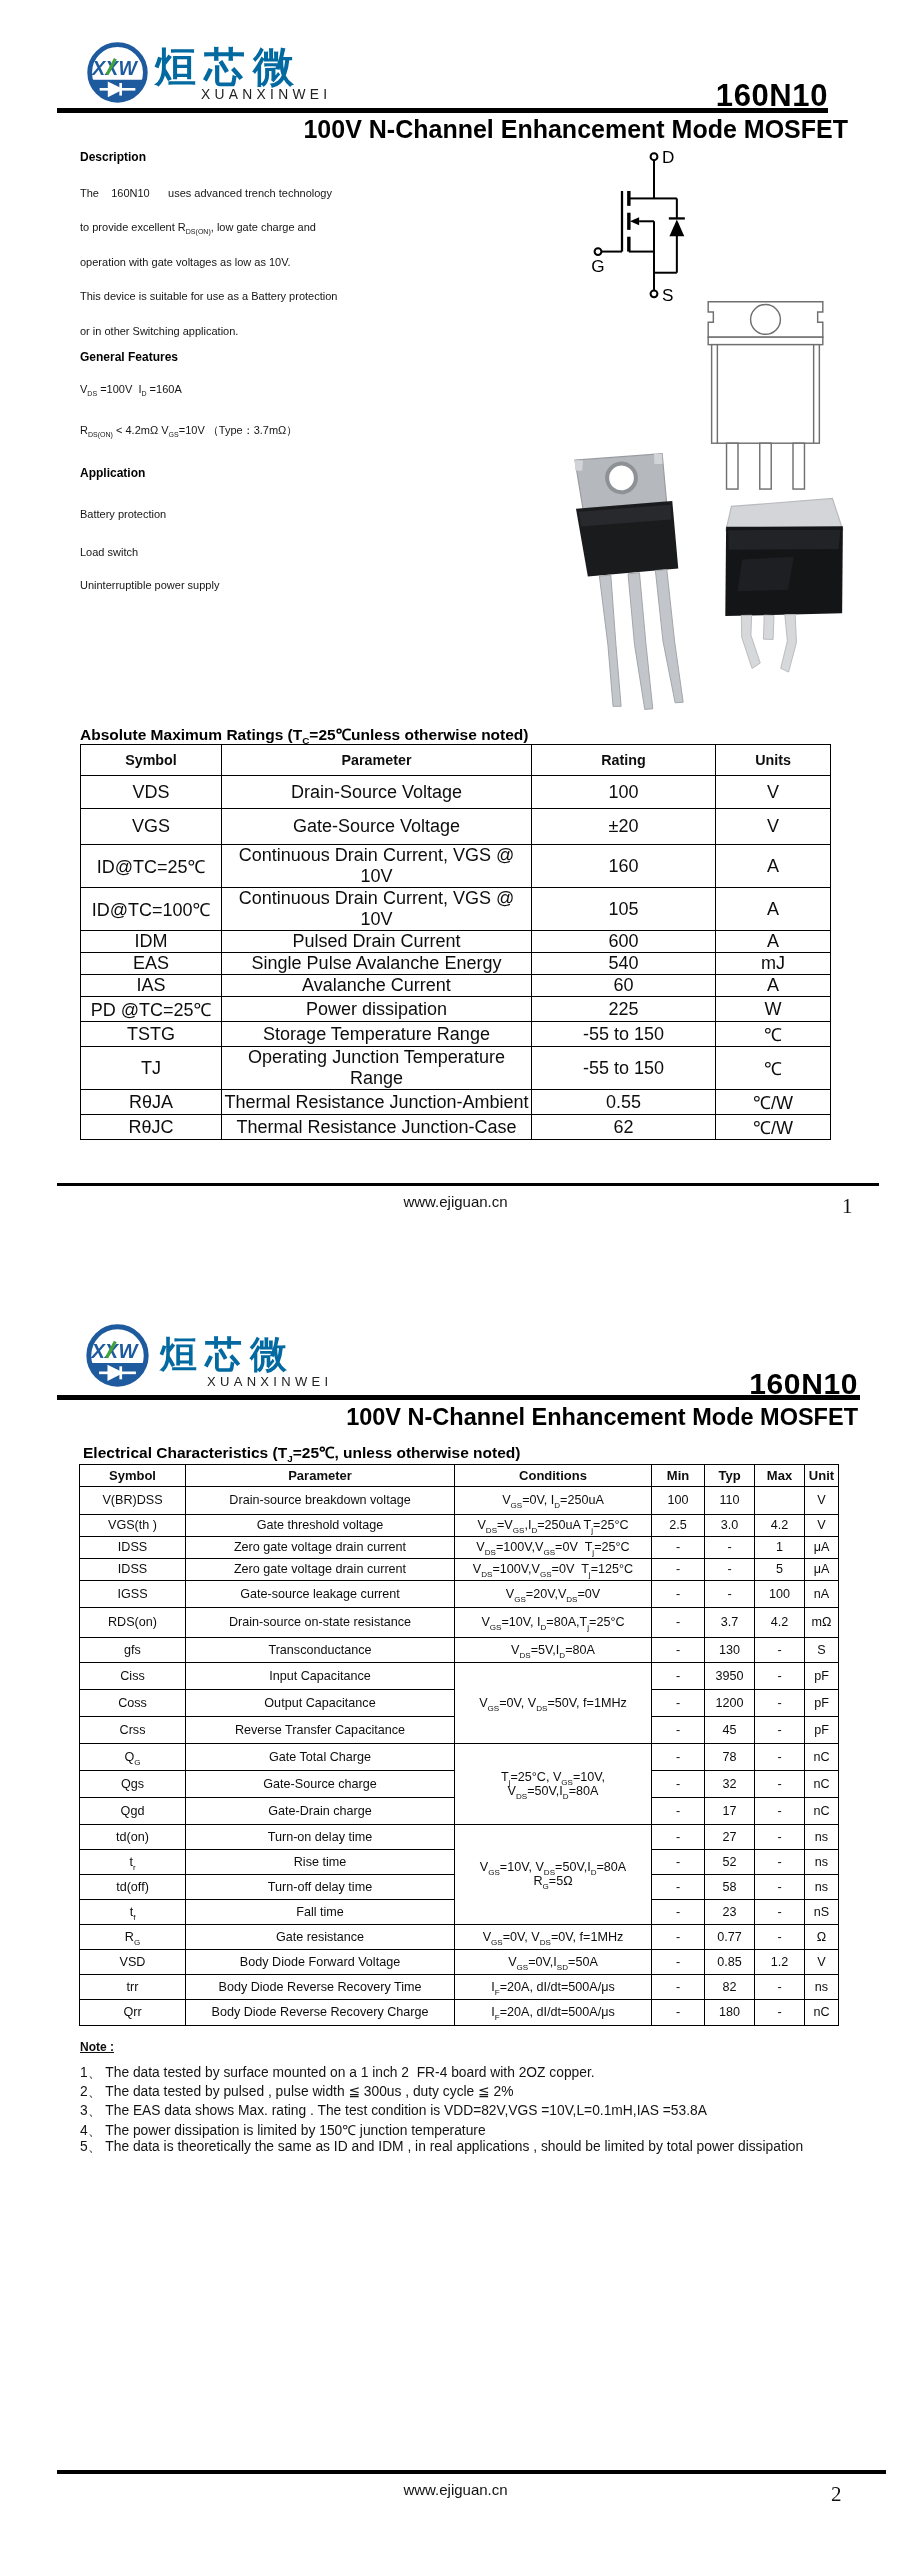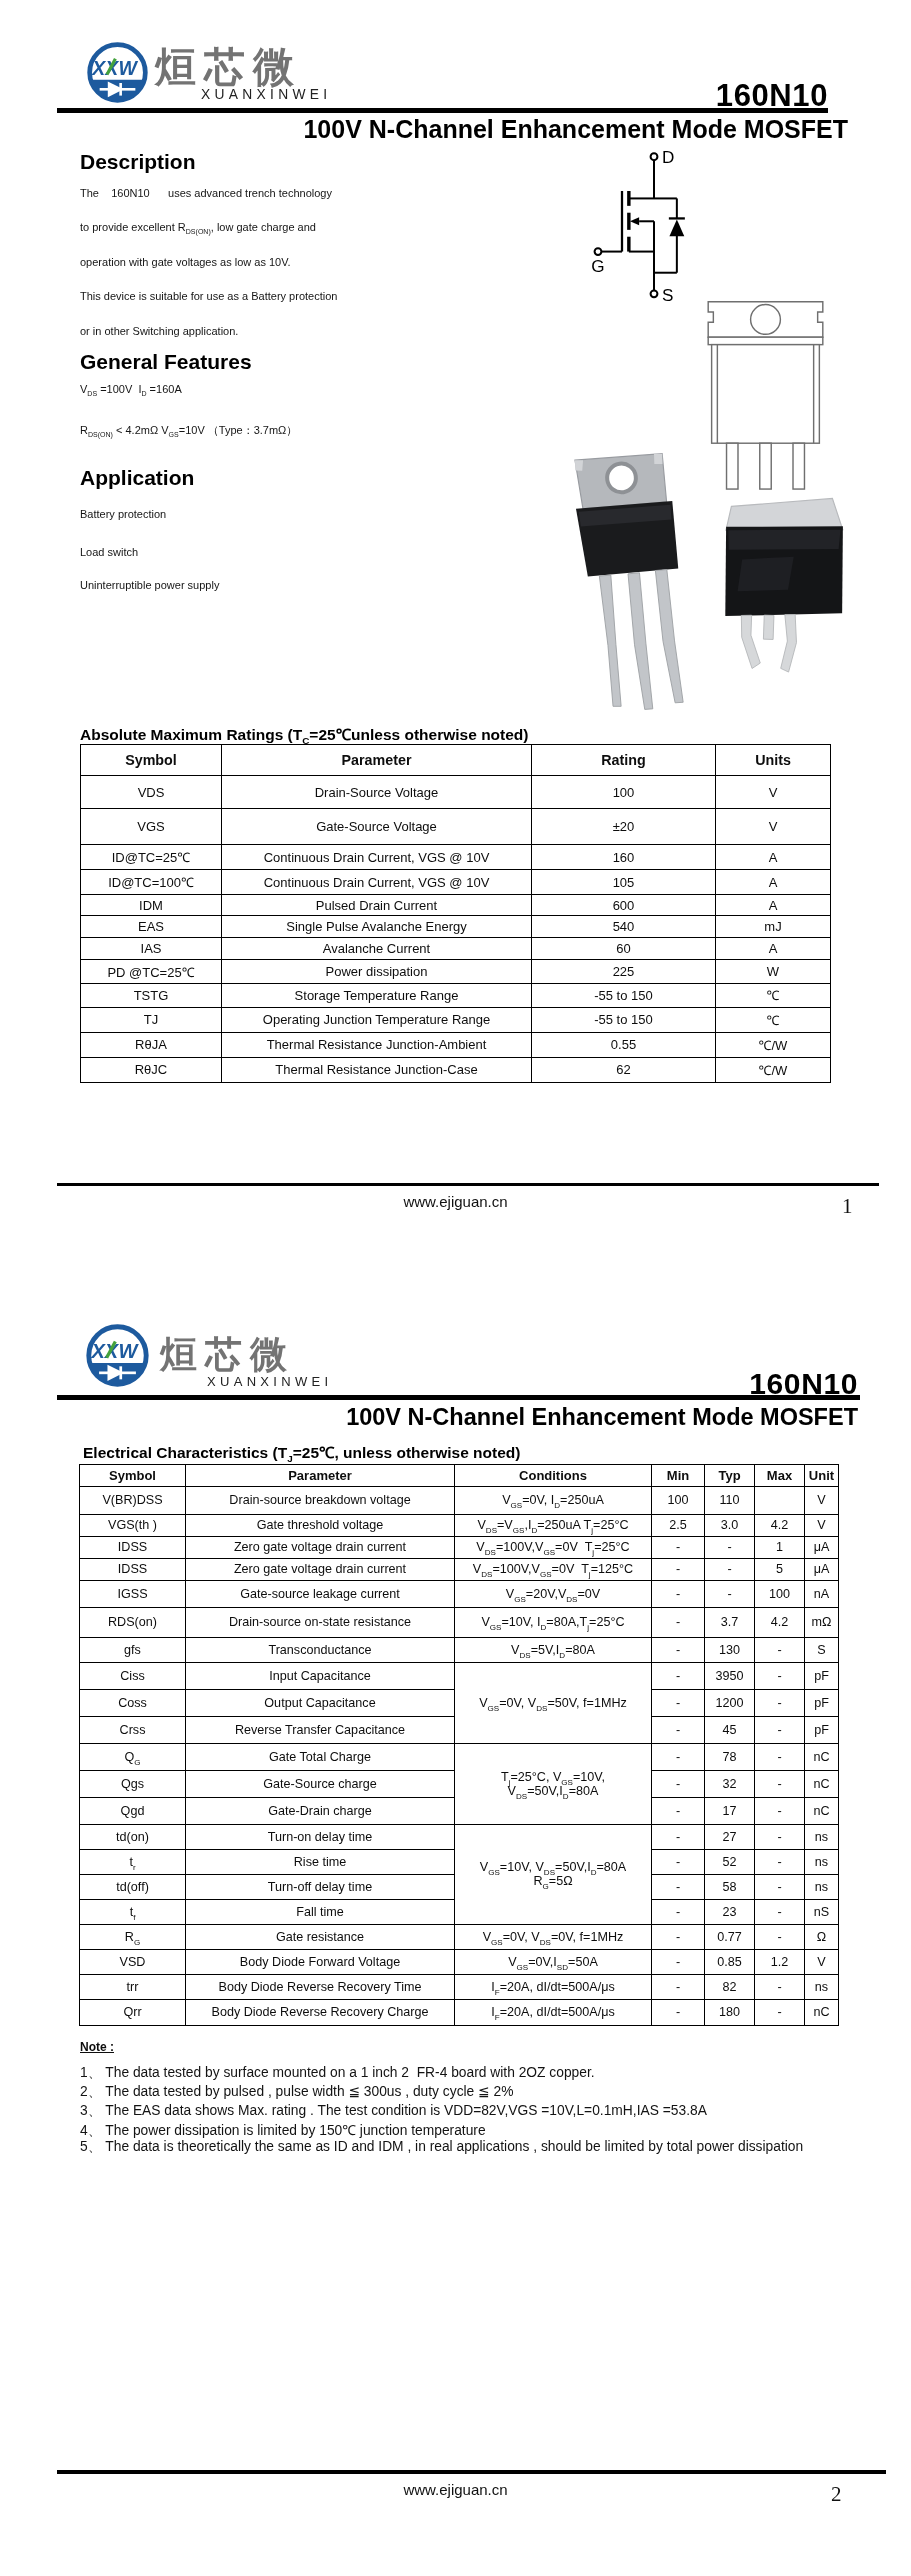--- a/index.html
+++ b/index.html
@@ -2,37 +2,37 @@
 <html style="font-size:9.2px"><head>
 <meta charset="utf-8">
 <style>
   html,body{margin:0;padding:0;background:#ffffff;}
   .doc{position:relative;width:911px;height:2576px;background:#ffffff;
        font-family:"Liberation Sans",sans-serif;color:#0d0d0d;overflow:hidden;}
   .abs{position:absolute;}
   .b{font-weight:bold;}
   .rule{position:absolute;background:#000;}
   
-  .cn-name{font-family:"DejaVu Sans",sans-serif;font-weight:bold;color:#737373;
+  .cn-name{font-family:"DejaVu Sans",sans-serif;font-weight:bold;color:#0369a1;
            font-size:41px;line-height:1;letter-spacing:8px;white-space:nowrap;}
   .en-name{font-size:13.8px;letter-spacing:4.3px;color:#222;font-weight:500;white-space:nowrap;margin-left:45px;}
   .part-title{font-size:31px;font-weight:bold;letter-spacing:0.6px;color:#000;white-space:nowrap;}
   .subtitle{font-size:25px;font-weight:bold;color:#000;white-space:nowrap;}
   
-  .h2{font-size:21px;font-weight:bold;color:#000;}
+  .h2{font-size:12px;font-weight:bold;color:#000;}
   .body-line{font-size:11px;color:#151515;white-space:pre-wrap;}
   sub{font-size:64%;line-height:0;}
   
   table.sheet{border-collapse:collapse;table-layout:fixed;background:#fff;}
   table.sheet,table.sheet td,table.sheet th{border:1.1px solid #000;}
   table.sheet{border-width:1.7px;}
   table.sheet td,table.sheet th{border-top-width:1.7px;border-bottom-width:1.7px;
      text-align:center;vertical-align:middle;padding:0 2.3px;overflow:hidden;}
   table.abs-t th{font-size:14.3px;}
-  table.abs-t td{font-size:13px;}
+  table.abs-t td{font-size:18px;}
   table.el-t th{font-size:13px;}
   table.el-t td{font-size:12.6px;}
   td.cond{white-space:pre-wrap;}
   
   .footer-url{position:absolute;left:0;width:100%;text-align:center;font-size:15px;color:#111;}
   .page-num{position:absolute;font-family:"Liberation Serif",serif;font-size:21px;color:#111;}
   .note-line{font-size:13.8px;color:#131313;white-space:pre-wrap;}
 </style>
 </head>
 <body>

